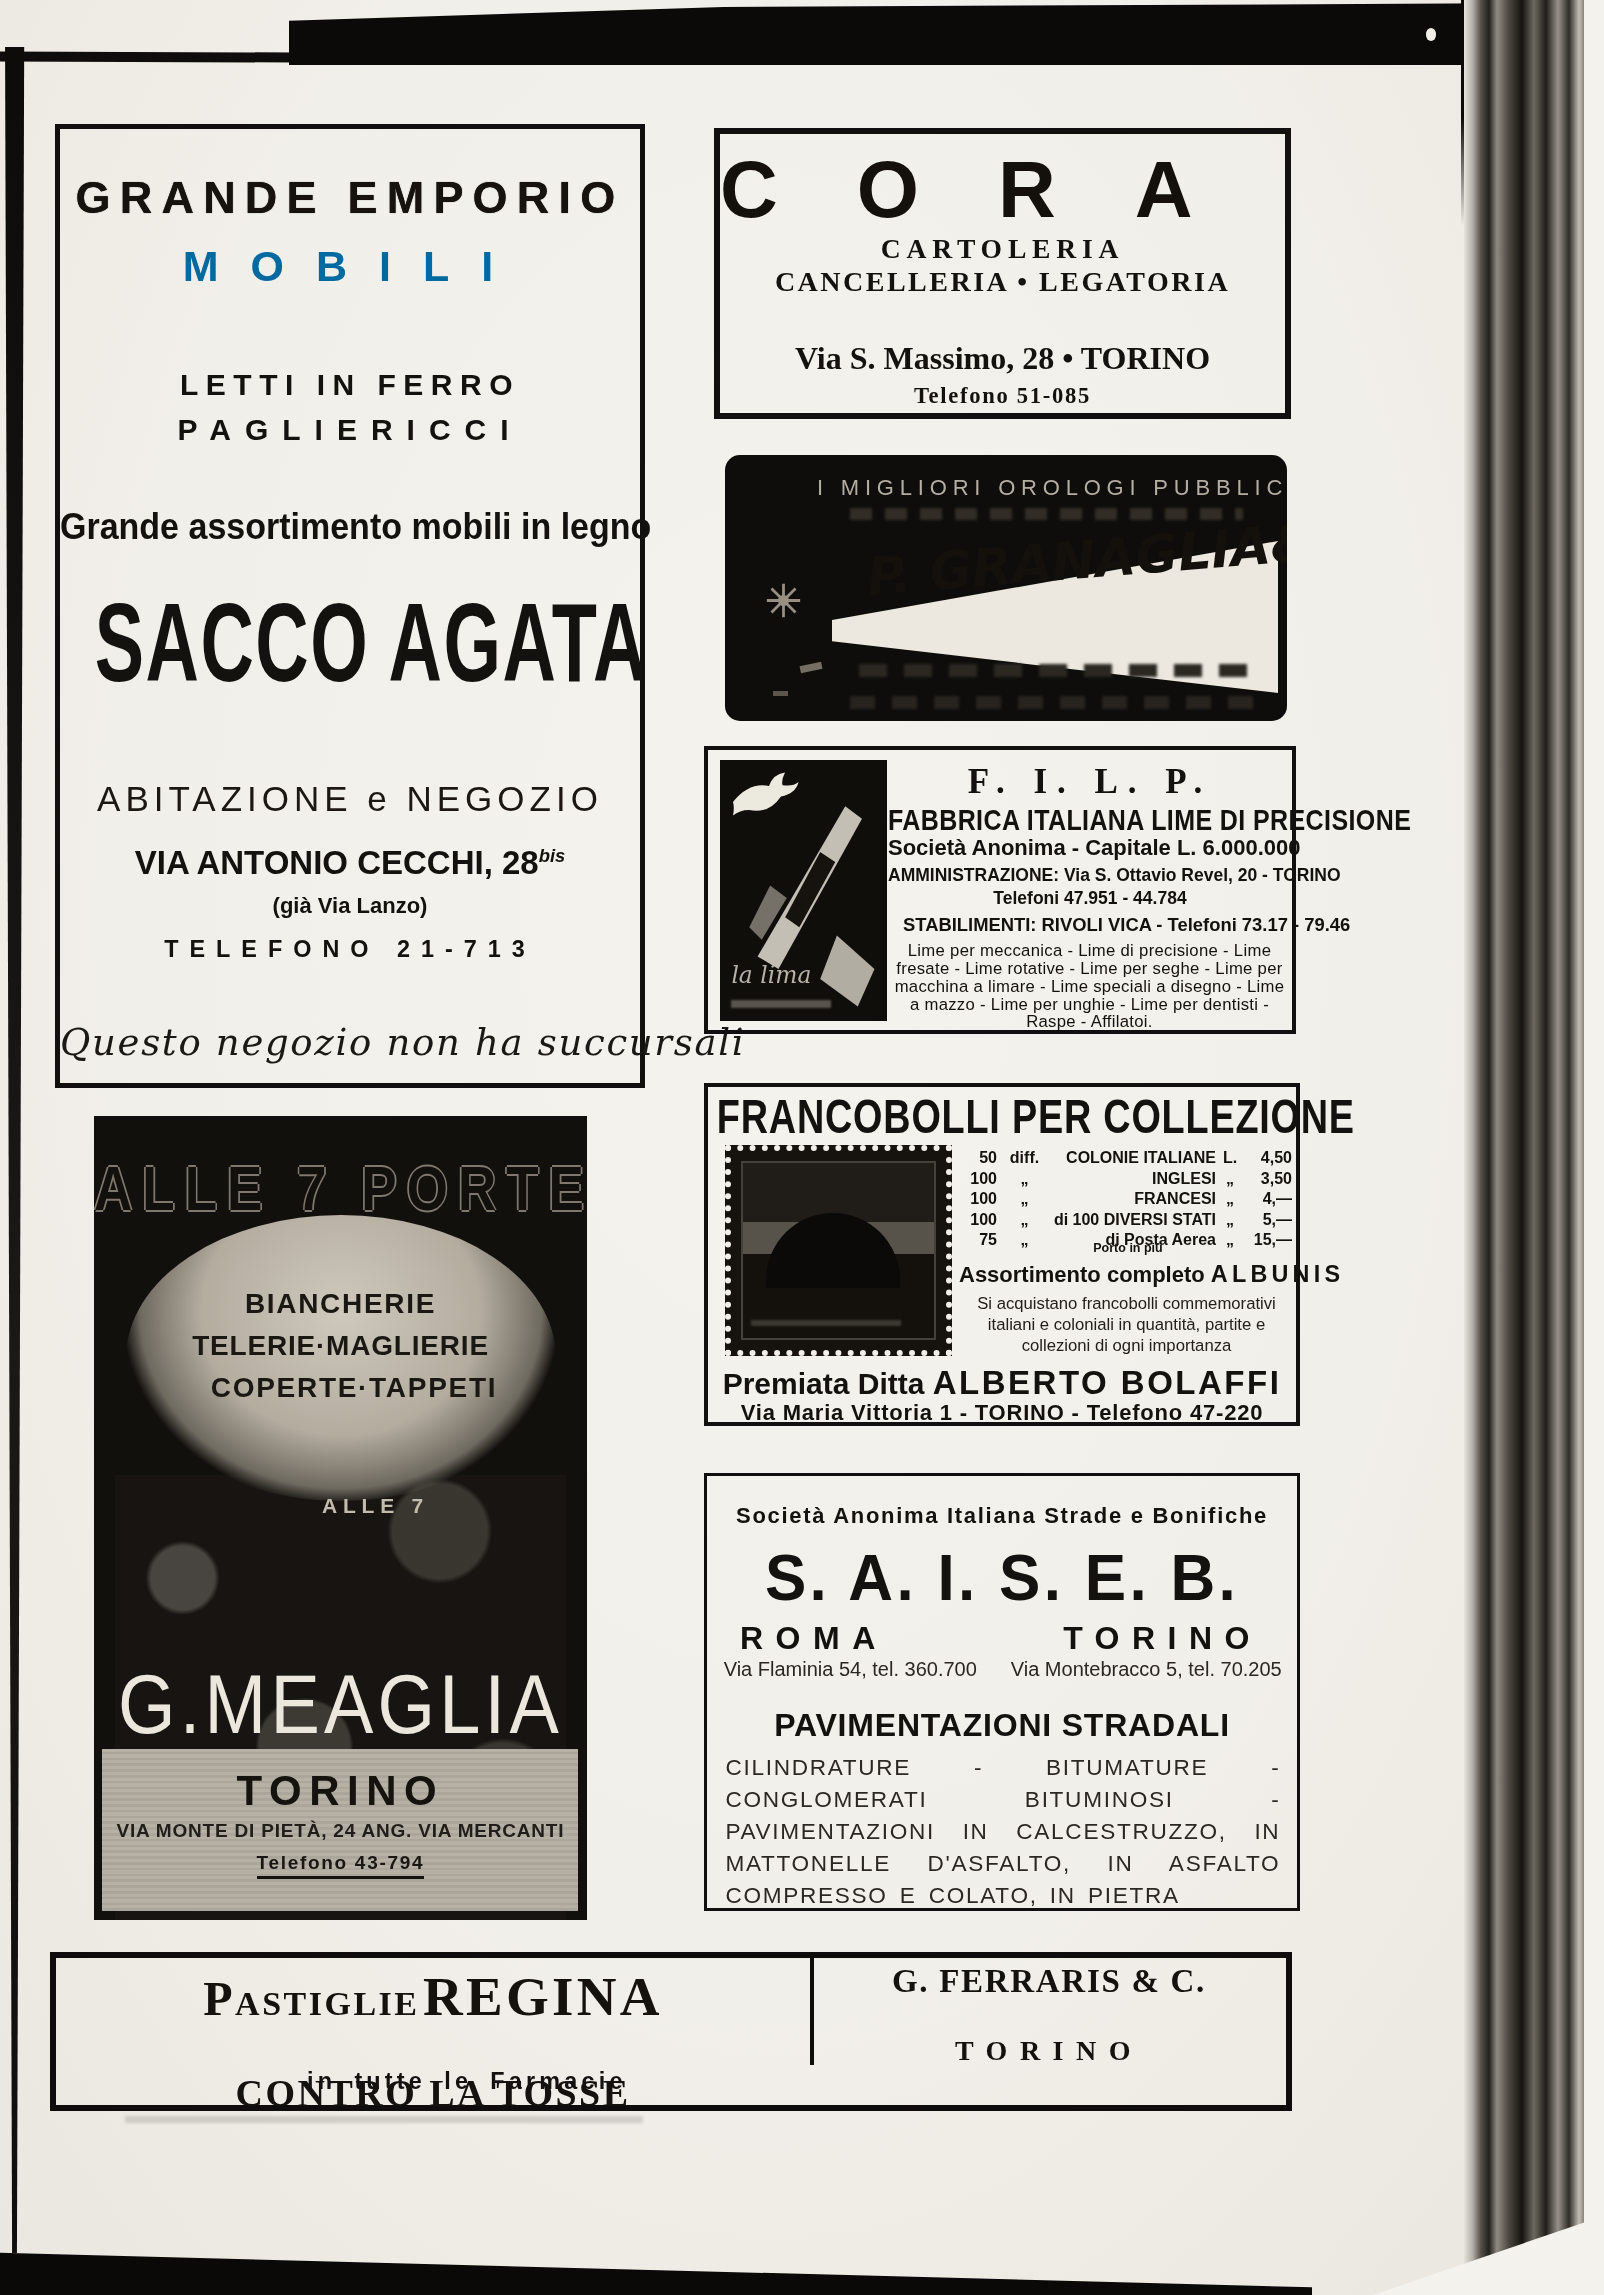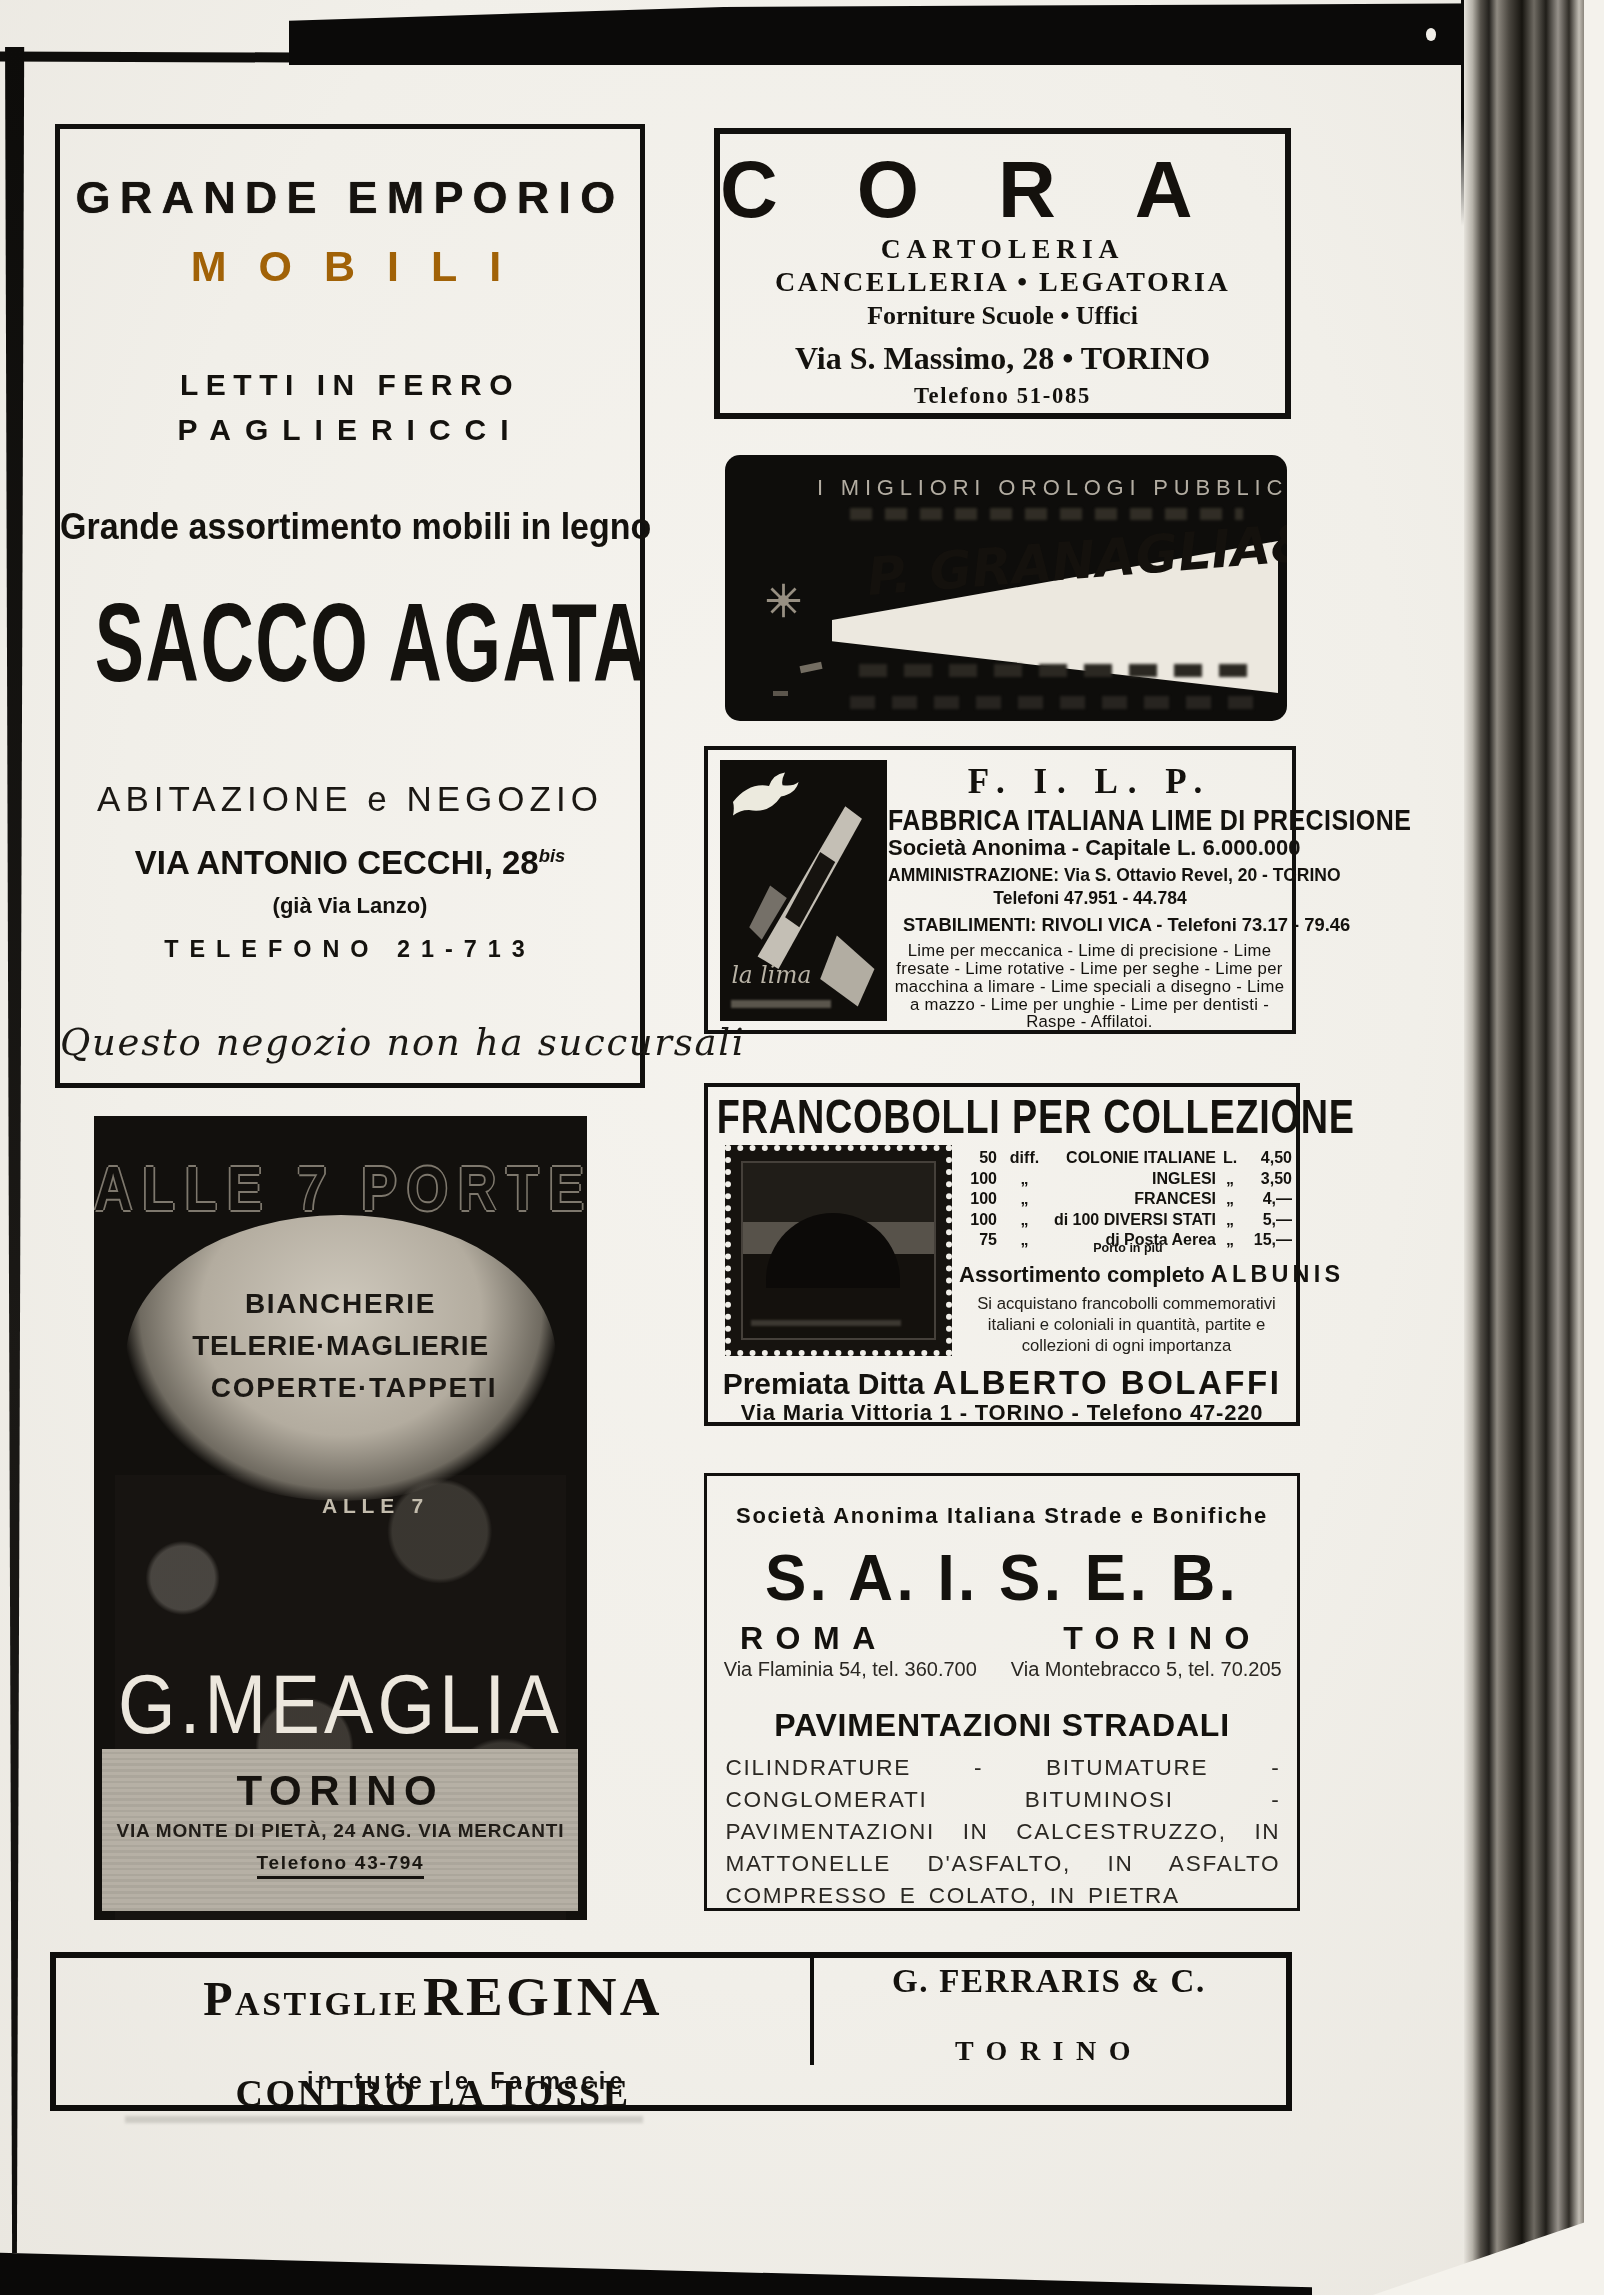--- a/index.html
+++ b/index.html
@@ -31,21 +31,21 @@
   .bottom-band{left:0;top:2248px;width:1312px;height:48px;background:#0a0908;
     clip-path:polygon(0 10%,100% 82%,100% 100%,0 100%);}
   .bottom-right-white{left:1370px;top:2198px;width:234px;height:98px;background:#f4f2ec;
     clip-path:polygon(0 100%,100% 18%,100% 100%);}
   .smudge{left:125px;top:2116px;width:518px;height:6.7px;background:rgba(20,18,14,0.14);filter:blur(1.7px);}
 
   
   .ad-emporio{left:55px;top:124px;width:590px;height:964px;border:5.8px solid #11100e;}
   .emp-t1{left:0;top:43px;width:100%;font-size:45px;font-weight:800;letter-spacing:9.2px;
           color:#16130f;text-shadow:0 0 0.8px #16130f;}
-  .emp-t2{left:12px;top:113px;width:100%;font-size:43px;font-weight:800;letter-spacing:32px;color:#a16207;}
+  .emp-t2{left:4px;top:113px;width:100%;font-size:43px;font-weight:800;letter-spacing:32px;color:#0369a1;}
   .emp-t3{left:0;top:239px;width:100%;font-size:30px;font-weight:900;letter-spacing:7.5px;}
   .emp-t4{left:0;top:284px;width:100%;font-size:30px;font-weight:900;letter-spacing:14px;}
   .emp-tag{left:0;top:378px;width:100%;font-size:34px;font-weight:800;transform:scaleY(1.08);}
   .emp-name{left:0;top:450px;width:100%;font-size:84px;font-weight:900;letter-spacing:1.7px;
             transform:scale(0.88,1.32);transform-origin:50% 0;white-space:nowrap;}
   .emp-line{left:0;top:650px;width:100%;font-size:35px;font-weight:400;letter-spacing:5px;color:#1b1814;}
   .emp-addr{left:0;top:715px;width:100%;font-size:33px;font-weight:900;}
   .emp-addr sup{font-size:18.4px;font-style:italic;}
   .emp-former{left:0;top:764px;width:100%;font-size:22px;font-weight:700;}
   .emp-phone{left:0;top:807px;width:100%;font-size:23.4px;font-weight:900;letter-spacing:11px;}
@@ -224,21 +224,20 @@
     <div class="mg-city nowrap">TORINO</div>
     <div class="mg-addr nowrap">VIA MONTE DI PIETÀ, 24 ANG. VIA MERCANTI</div>
     <div><span class="mg-phone nowrap">Telefono 43-794</span></div>
   </div>
 </div>
 
 <div class="abs ad-cora">
   <div class="abs cora-name ctr nowrap">CORA</div>
   <div class="abs cora-l1 ctr nowrap">CARTOLERIA</div>
   <div class="abs cora-l2 ctr nowrap">CANCELLERIA • LEGATORIA</div>
-  <div class="abs cora-l3 ctr nowrap">Forniture Scuole • Uffici</div>
   <div class="abs cora-addr ctr nowrap">Via S. Massimo, 28 • TORINO</div>
   <div class="abs cora-tel ctr nowrap">Telefono 51-085</div>
 </div>
 
 <div class="abs ad-granaglia">
   <div class="abs gr-tag nowrap">I MIGLIORI OROLOGI PUBBLICI</div>
   <div class="abs gr-faint"></div>
   <svg class="abs gr-star" viewBox="0 0 40 40">
     <path d="M20 2V38 M2 20H38 M7 7L33 33 M33 7L7 33" stroke="#978f82" stroke-width="3" fill="none"></path>
     <circle cx="20" cy="20" r="6" fill="#978f82"></circle>

